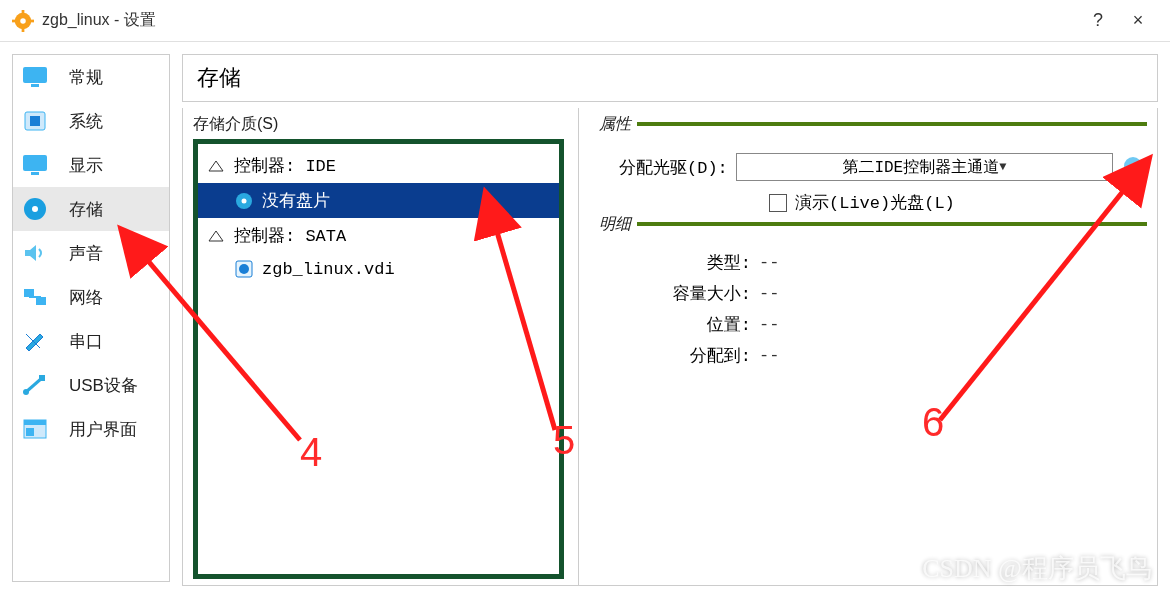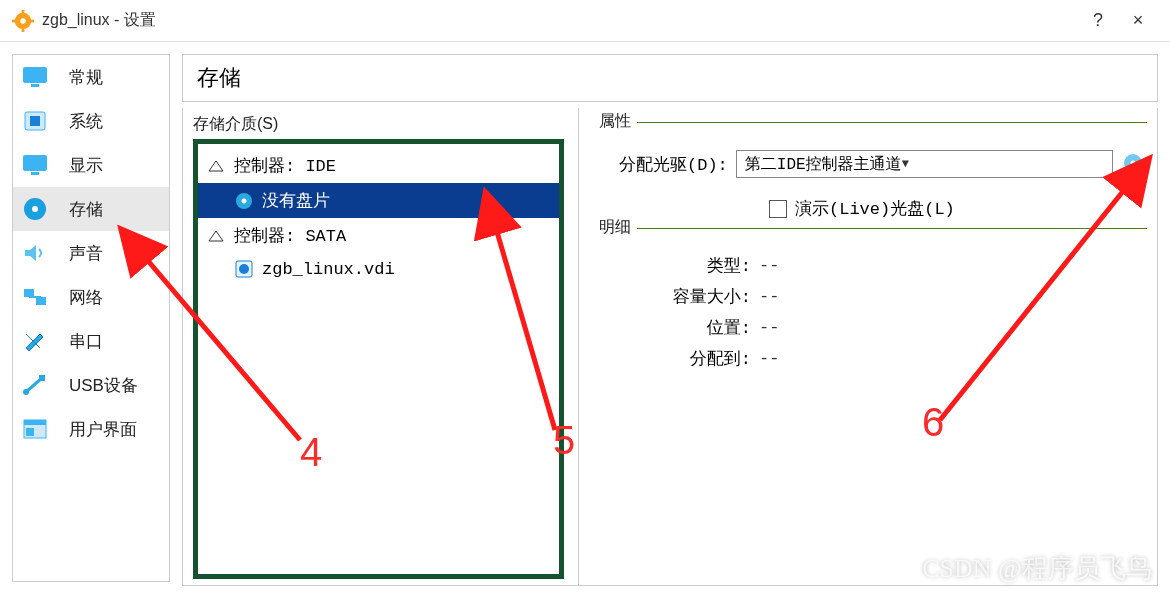--- a/index.html
+++ b/index.html
@@ -105,24 +105,25 @@
 .tree-row.child { padding-left: 36px; }
 .tree-icon { width: 20px; height: 20px; display:flex;align-items:center;justify-content:center; }
 .right-pane {
   flex: 1;
   padding: 6px 10px;
   position: relative;
 }
 .legend-like {
   color: #222;
   font-size: 16px;
-  border-top: 1px solid #4d7c0f;
+  border-top: 4px solid #4d7c0f;
   padding: 0;
   margin-top: 8px;
   position: relative;
+  font-style: italic;
 }
 .legend-like span.lg {
   position: relative; top: -12px; background:#fff; padding: 0 6px 0 0;
 }
 .row-field {
   display: flex;
   align-items: center;
   gap: 8px;
   padding: 6px 0 10px 20px;
 }
@@ -130,31 +131,31 @@
 .select-box {
   flex: 1;
   border: 1px solid #888;
   background: #fff;
   height: 28px;
   display: flex;
   align-items: center;
   padding: 0 8px;
   font-family: "SimSun","Courier New",monospace;
   font-size: 16px;
-  justify-content: flex-start;
+  justify-content: center;
 }
 .chev { font-size: 12px; color: #333; }
 .disc-btn {
   width: 26px; height: 26px;
   display:flex;align-items:center;justify-content:center;
   cursor:pointer;
 }
 .checkbox-row {
   display:flex; align-items:center; gap:8px;
-  padding-left: 170px; margin-top: 9px; margin-bottom: 8px;
+  padding-left: 170px; margin-top: 0; margin-bottom: 8px;
   font-family:"Courier New","SimSun",monospace; font-size:17px;
 }
 .chk { width:18px;height:18px;border:1px solid #555;background:#fff; }
 .detail-row {
   display:flex; align-items:center;
   padding: 4px 0;
   font-family:"SimSun","Courier New",monospace;
   font-size: 17px;
 }
 .detail-row .dl { width: 160px; text-align: right; padding-right: 8px; }

